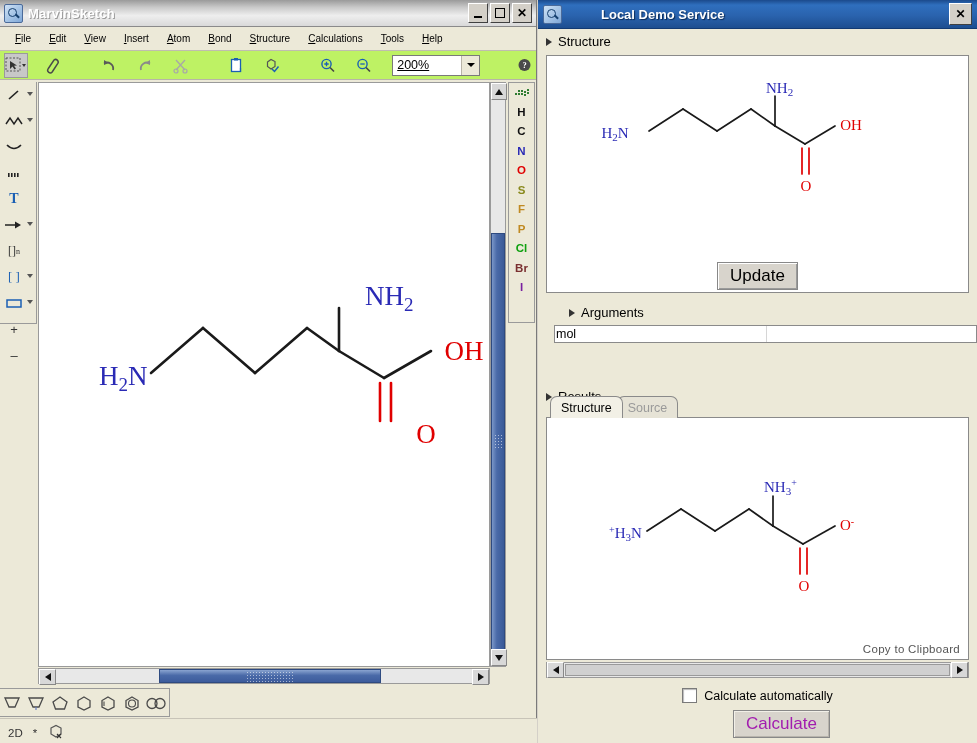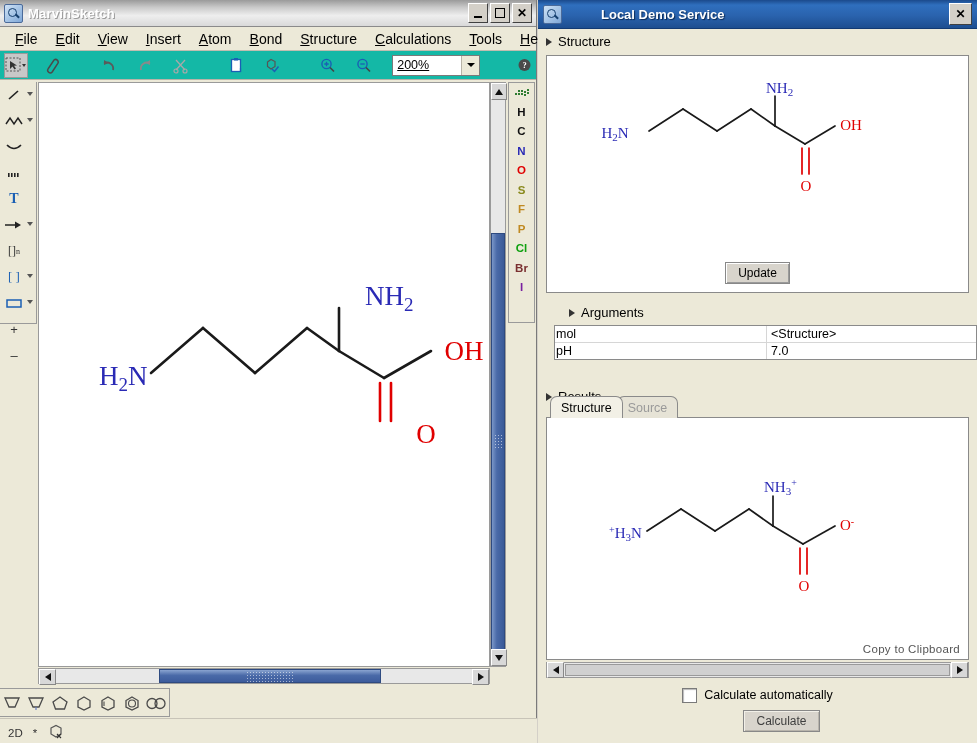--- a/index.html
+++ b/index.html
@@ -33,25 +33,25 @@
      border-top:1px solid #fff;border-left:1px solid #fff;
      border-right:1px solid #404040;border-bottom:1px solid #404040;
      position:relative;display:flex;align-items:center;justify-content:center;
      font-size:11px;line-height:1;font-family:"Liberation Sans",sans-serif;cursor:default;}
   .wb-min::after{content:"";position:absolute;width:8px;height:2px;background:#000;bottom:4px;}
   .wb-max::after{content:"";position:absolute;width:8px;height:8px;border:1.5px solid #000;}
   .wb-close{font-weight:bold;font-size:12px;}
 
   .menubar{height:24px;display:flex;align-items:center;background:#ece9d8;
            border-bottom:1px solid #c0bdb0;padding-left:6px;box-sizing:border-box;}
-  .menu-item{padding:3px 9px;font-size:14px;cursor:default;}
+  .menu-item{padding:3px 9px;font-size:10px;cursor:default;}
   .menu-item u{text-decoration:underline;}
 
   .toolbar{height:29px;display:flex;align-items:center;gap:14px;
-     background:#14b8a6;border-bottom:1px solid #b8b4a8;padding-left:4px;box-sizing:border-box;text-decoration:underline;}
+     background:#bef264;border-bottom:1px solid #b8b4a8;padding-left:4px;box-sizing:border-box;text-decoration:underline;}
   .tbtn{width:26px;height:23px;display:flex;align-items:center;justify-content:center;
      position:relative;cursor:default;color:#444;}
   .tbtn.sel{border:1px solid #9a9a9a;background:#c8c8c8;}
   .tbsep{width:7px;}
   .zoomsel{display:flex;align-items:center;height:21px;border:1px solid #7a7a7a;background:#fff;
      margin-left:3px;box-sizing:border-box;}
   .zoomsel span{padding:0 4px;font-size:12.5px;width:60px;}
   .zoomarrow{width:17px;height:19px;background:#ece9d8;border-left:1px solid #b8b4a8;
       display:flex;align-items:center;justify-content:center;}
   .caret-d{width:0;height:0;border-left:4px solid transparent;border-right:4px solid transparent;
@@ -127,22 +127,22 @@
   .argv{flex:1;padding-left:4px;display:flex;align-items:center;}
 
   .tabs{display:flex;align-items:flex-end;padding-left:12px;height:22px;}
   .tab{height:21px;padding:0 10px;display:flex;align-items:center;font-size:12.5px;
      background:#ece9d8;border:1px solid #8a8a8a;border-bottom:none;
      border-radius:7px 7px 0 0;position:relative;cursor:default;}
   .tab.active{background:#f2f0e6;z-index:2;font-weight:normal;color:#000;}
   .tab.inactive{color:#9a9a9a;margin-left:-6px;z-index:1;background:#e6e3d6;}
 
   .btn{background:#d8d4cc;border:1px solid #888;box-shadow:inset 1px 1px 0 #fff, inset -1px -1px 0 #9a9a9a;
-     padding:3px 12px;font-size:12px;cursor:default;}
-  .btn.disabled{color:#404040;box-shadow:inset 1px 1px 0 #f2f0e8, inset -1px -1px 0 #b8b4ac;margin-left:48px;}
+     padding:3px 12px;font-size:17px;cursor:default;}
+  .btn.disabled{color:#a21caf;box-shadow:inset 1px 1px 0 #f2f0e8, inset -1px -1px 0 #b8b4ac;margin-left:48px;}
   .chk{width:13px;height:13px;background:#fff;border:1px solid #7a7a7a;
       box-shadow:inset 1px 1px 1px #b8b8b8;}
   .cc-label{font-size:12.5px;}
   .copyclip{position:absolute;right:8px;bottom:4px;font-size:11.5px;color:#555;
       letter-spacing:.3px;cursor:default;padding-left:36px;}
   #rhscroll{position:absolute;left:8px;width:423px;height:16px;background:#e8e8e8;
       border:1px solid #9a9a9a;box-sizing:border-box;display:flex;align-items:center;}
   #rhthumb{flex:1;height:12px;margin:0 1px;background:#d0d0d0;border:1px solid #9a9a9a;box-sizing:border-box;}
 </style>
 </head>
@@ -504,25 +504,20 @@
     </div>
 
     <div class="sect-head" style="position:absolute;left:0;top:300px;padding-left:31px;">
       <span class="tri"></span>
       <span>Arguments</span>
     </div>
 
     <div class="argtable" style="position:absolute;left:8px;top:325px;width:423px;">
       <div class="argrow">
         <div class="argk">mol</div>
-        <div class="argv">&lt;Structure&gt;</div>
-      </div>
-      <div class="argrow">
-        <div class="argk">pH</div>
-        <div class="argv">7.0</div>
       </div>
     </div>
 
     <div class="sect-head" style="position:absolute;left:0;top:384px;">
       <span class="tri"></span>
       <span>Results</span>
     </div>
 
     <div class="tabs" style="position:absolute;left:0;top:396px;">
       <div class="tab active">Structure</div>
@@ -559,21 +554,21 @@
           </svg>
       </div>
       <div id="rhthumb"></div>
       <div class="sb-arrow" style="width:15px;height:14px;flex:0 0 auto;">
         <svg width="6" height="8">
             <path d="M0 0 L6 4 L0 8 Z" fill="#111"></path>
           </svg>
       </div>
     </div>
 
-    <div style="position:absolute;left:0;top:688px;width:439px;display:flex;justify-content:center;gap:7px;">
+    <div style="position:absolute;left:0;top:688px;width:439px;display:flex;align-items:center;justify-content:center;gap:7px;">
       <span class="chk"></span>
       <span class="cc-label">Calculate automatically</span>
     </div>
 
     <div style="position:absolute;left:0;top:710px;width:439px;display:flex;justify-content:center;">
       <button class="btn disabled">Calculate</button>
     </div>
 
   </div>
 </div>

